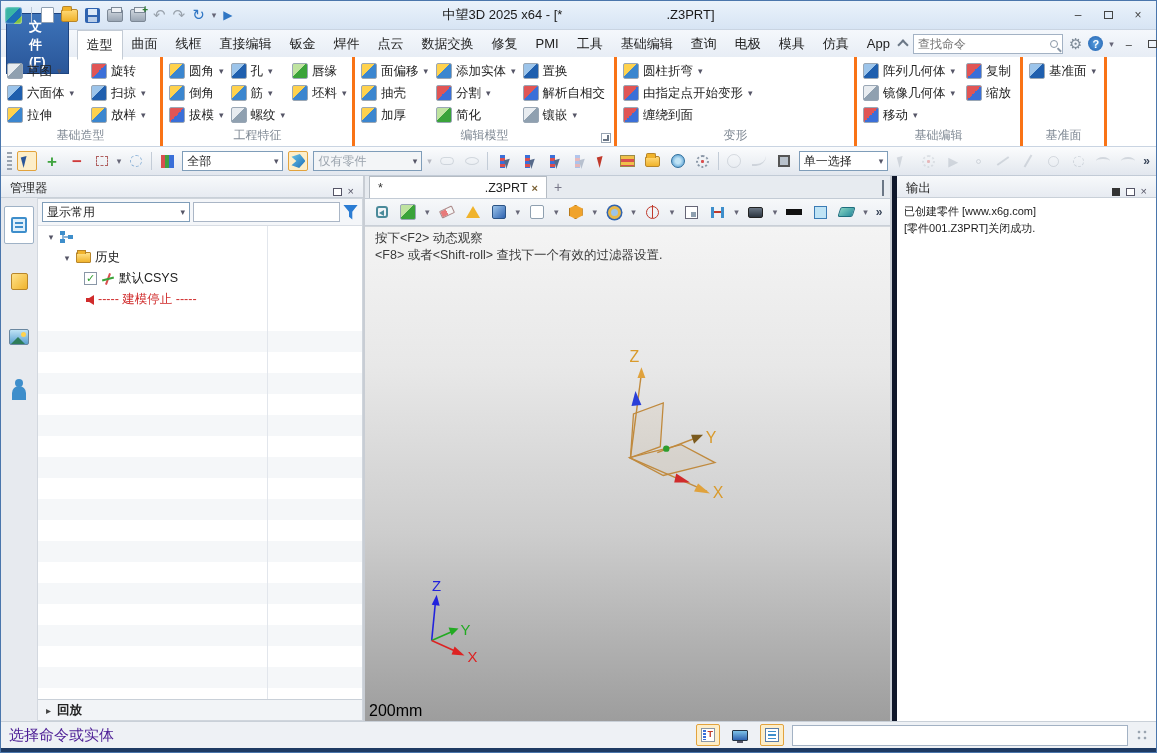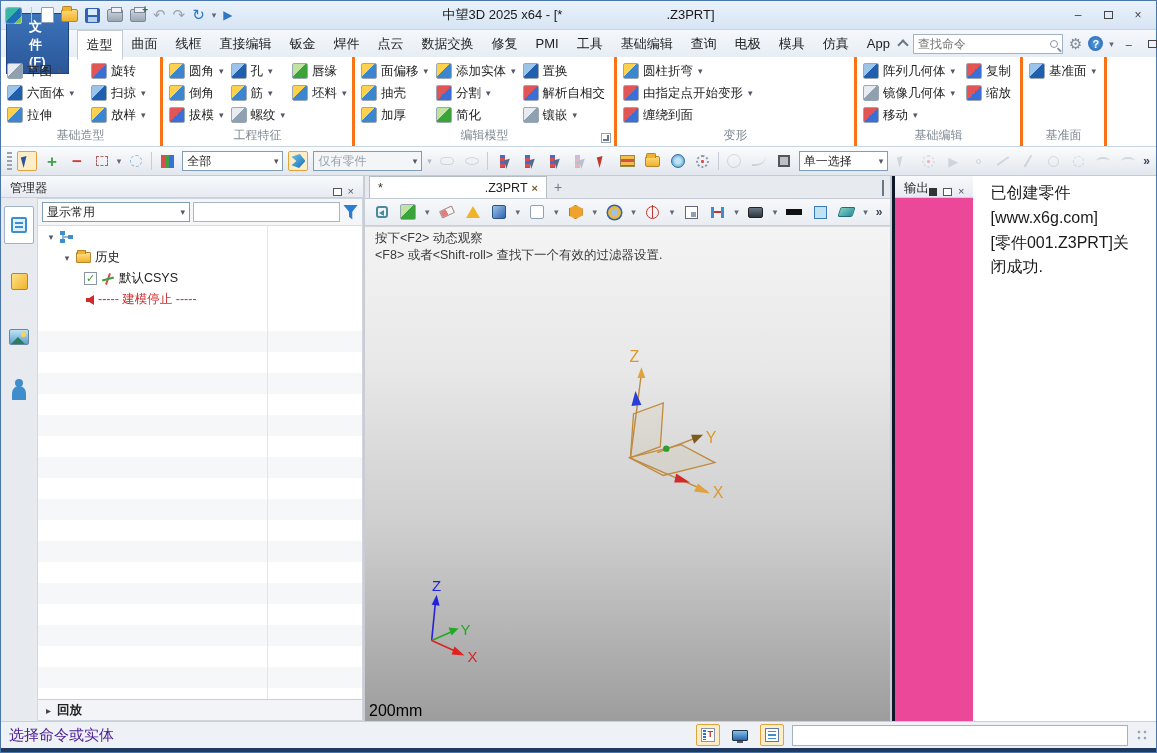--- a/index.html
+++ b/index.html
@@ -170,22 +170,22 @@
 .vruler:after{content:"";position:absolute;top:4px;left:0;right:0;height:2px;background:#c0392b}
 .vmonitor{width:15px;height:11px;background:linear-gradient(#6a7684,#2c3540);border:1px solid #222;border-radius:2px}
 .vblack{width:16px;height:6px;background:#111}
 .vlblue{width:13px;height:13px;background:#bfe3f5;border:1.5px solid #3a7bb5}
 .vface{width:15px;height:10px;background:linear-gradient(135deg,#7fd0c0,#2e8e9e);border:1px solid #1e6e7e;border-radius:2px;transform:skewX(-18deg)}
 .canvas{flex:1;position:relative;background:linear-gradient(180deg,#f4f4f4 0%,#e8e8e8 28%,#cdcdcd 62%,#9d9d9d 100%);border-top:1px solid #d4d8dd;min-height:0}
 .hints{position:absolute;left:10px;top:3px;font-size:12.5px;color:#3a3a3a;line-height:17px}
 .scalelabel{position:absolute;left:4px;bottom:1px;font-size:16px;color:#000}
 .csvg{position:absolute;inset:0;width:100%;height:100%}
 
-.rightdock{width:264px;display:flex;flex-direction:row;background:#ec4899;flex:0 0 auto;border-left:3px solid #0f172a}
-.obody{flex:1;background:#fff;padding:5px 17px;font-size:16px;line-height:1.55;color:#1a1a1a}
+.rightdock{width:264px;display:flex;flex-direction:column;background:#fdba74;flex:0 0 auto;border-left:5px solid #0f172a}
+.obody{flex:1;background:#fff;padding:5px 7px;font-size:11px;line-height:1.55;color:#1a1a1a}
 .pinb{width:8px;height:8px;background:#333}
 
 .statusbar{height:31px;background:#eef1f5;border-top:1px solid #c9d0d8;border-bottom:4px solid #1e3a63;display:flex;align-items:center;padding:0 8px;gap:8px;flex:0 0 auto}
 .smsg{font-size:15px;color:#4c1d95}
 .sright{margin-left:auto;display:flex;align-items:center;gap:8px}
 .sbtn{width:24px;height:22px;display:flex;align-items:center;justify-content:center;border:1px solid transparent;border-radius:2px}
 .sbtn.hl{background:#fdeec9;border-color:#e2a33d}
 .spanel{width:14px;height:14px;background:#fff;border:1px solid #8a97a7;position:relative}
 .spanel:after{content:"T";position:absolute;right:1px;top:0;font-size:9px;color:#c0392b;font-weight:bold}
 .spanel:before{content:"";position:absolute;left:1px;top:1px;bottom:1px;width:3px;background:repeating-linear-gradient(#3a6fd8 0 2px,#fff 2px 3px)}

